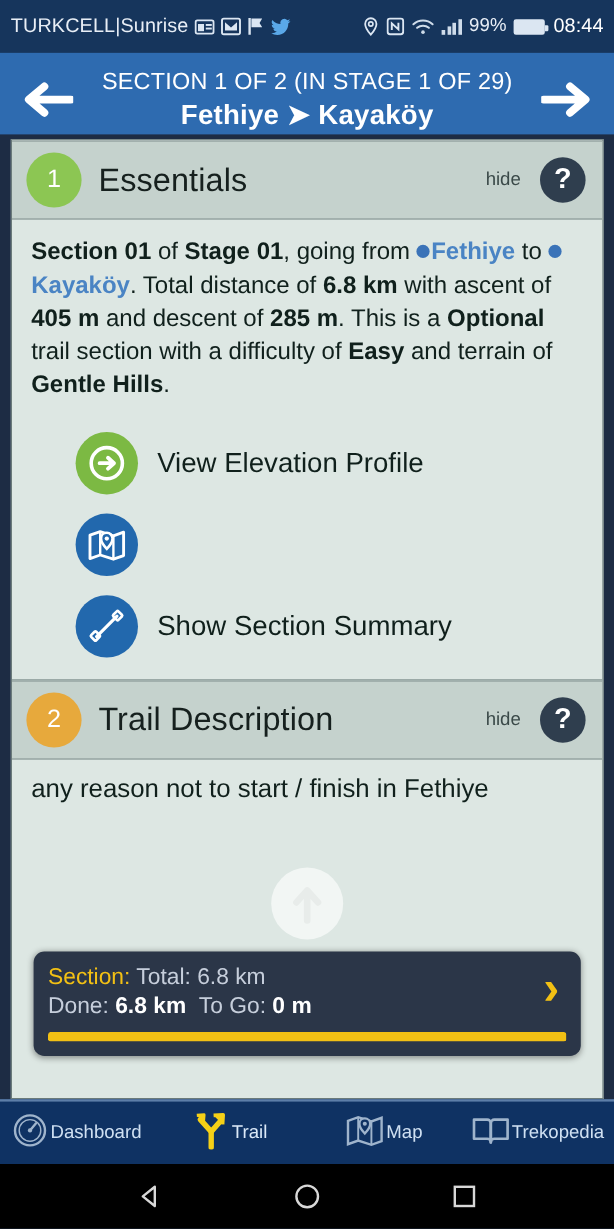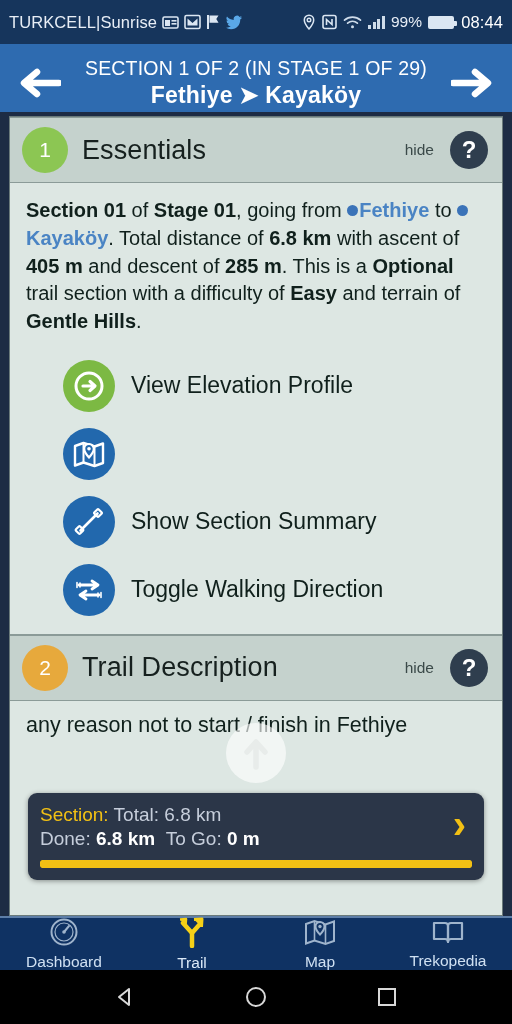--- a/index.html
+++ b/index.html
@@ -146,21 +146,21 @@
   }
   .prog-fill { height: 100%; background: #f2c014; border-radius: 2px; }
 
   
   .tabbar {
     position: absolute; left: 0; right: 0; bottom: 54px; height: 54px;
     background: #0f3263; display: flex; align-items: center;
     border-top: 2px solid #5d7ea8;
   }
   .tab {
-    flex: 1; display: flex; flex-direction: column; align-items: center;
+    flex: 1; display: flex; flex-direction: row; align-items: center;
     justify-content: center; gap: 2px; cursor: pointer; height: 100%;
   }
   .tab-lbl { font-size: 15.5px; color: #cfe0f2; }
   .tab.active .tab-lbl { color: #dbe9f8; }
 
   
   .navbar {
     position: absolute; left: 0; right: 0; bottom: 0; height: 54px;
     background: #000000; display: flex; align-items: center;
     justify-content: space-around; padding: 0 60px;
@@ -294,31 +294,20 @@
             <svg width="32" height="32" viewBox="0 0 32 32">
                 <path d="M7.5 24.5 L24.5 7.5" stroke="#ffffff" stroke-width="2.6" stroke-linecap="round"></path>
                 <rect x="3.5" y="21" width="6" height="6" rx="1" fill="none" stroke="#ffffff" stroke-width="2.2" transform="rotate(-45 6.5 24)"></rect>
                 <rect x="22" y="4" width="6" height="6" rx="1" fill="none" stroke="#ffffff" stroke-width="2.2" transform="rotate(-45 25 7)"></rect>
               </svg>
           </div>
           <div class="act-lbl">Show Section Summary</div>
         </div>
 
 
-        <div class="act">
-          <div class="act-ico blue">
-            <svg width="34" height="30" viewBox="0 0 34 30">
-                <path d="M7 10 H24 M20 6 L26 10 L20 14" stroke="#ffffff" stroke-width="2.8" fill="none" stroke-linecap="round" stroke-linejoin="round"></path>
-                <path d="M27 20 H10 M14 16 L8 20 L14 24" stroke="#ffffff" stroke-width="2.8" fill="none" stroke-linecap="round" stroke-linejoin="round"></path>
-                <path d="M5 7.5 V12.5 M8 8 V12" stroke="#ffffff" stroke-width="1.6" stroke-linecap="round"></path>
-                <path d="M29 17.5 V22.5 M26 18 V22" stroke="#ffffff" stroke-width="1.6" stroke-linecap="round"></path>
-              </svg>
-          </div>
-          <div class="act-lbl">Toggle Walking Direction</div>
-        </div>
 
       </div>
 
       <div class="divider"></div>
 
       <div class="sec-head">
         <div class="badge orange">2</div>
         <div class="sec-title">Trail Description</div>
         <div class="hide-lbl">hide</div>
         <div class="help-btn">?</div>

